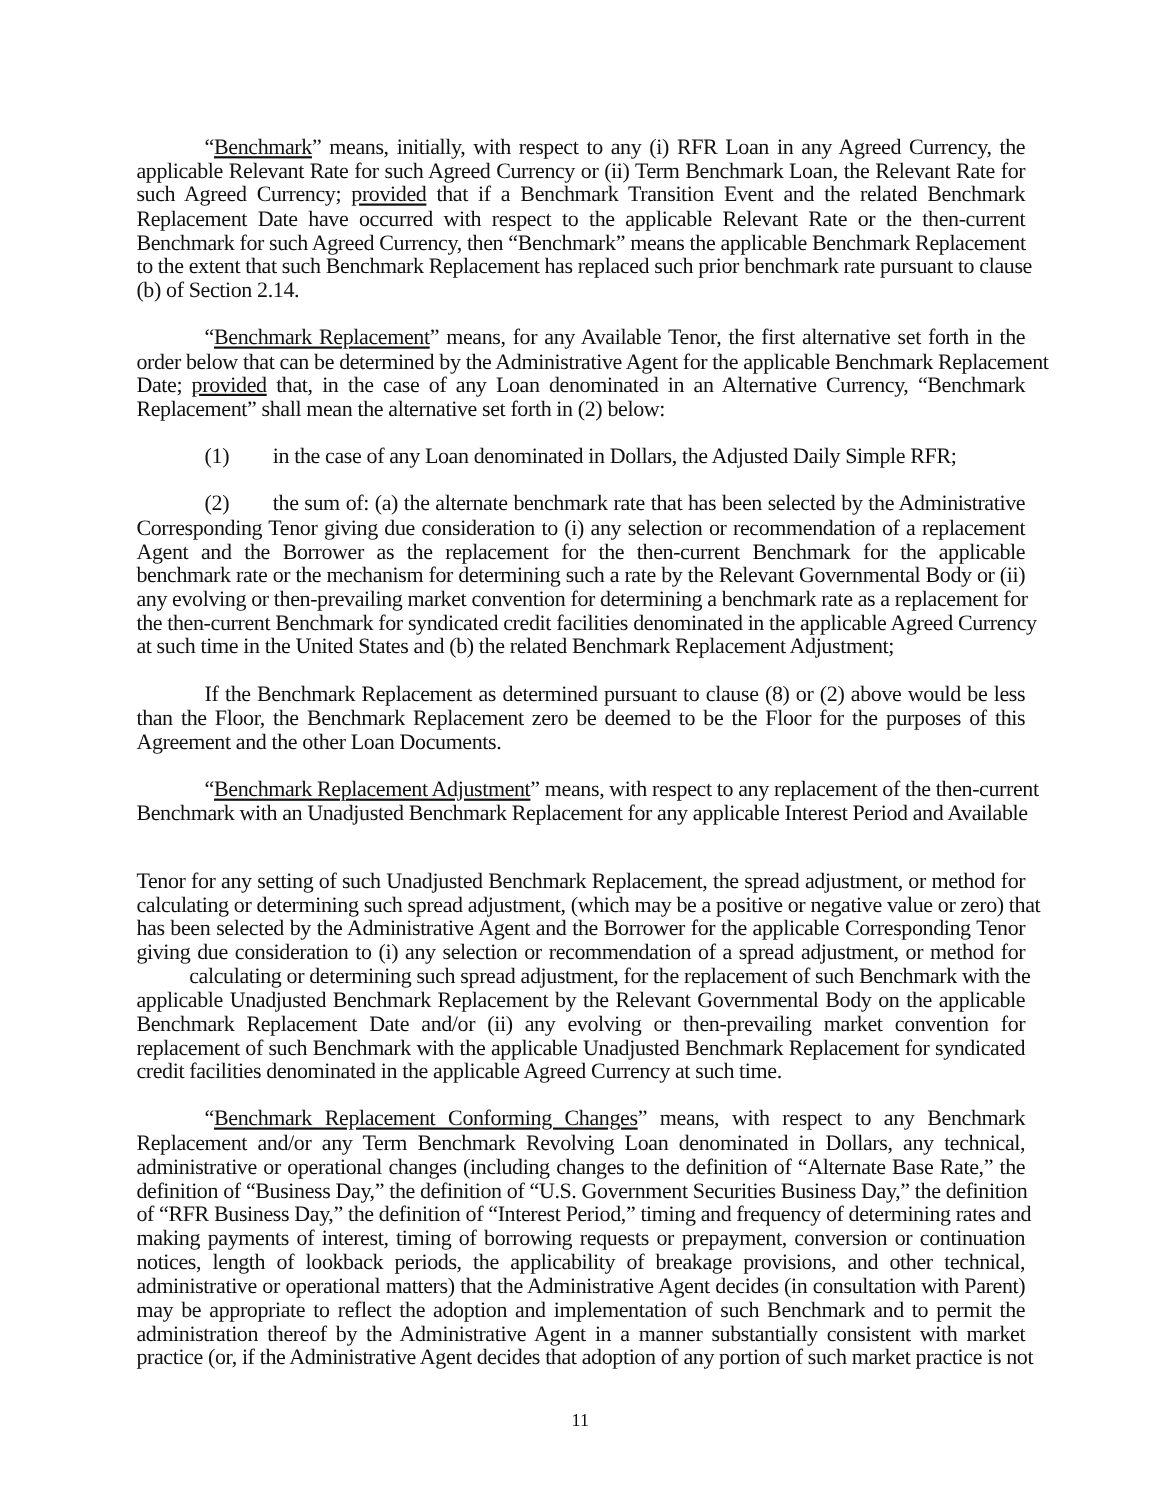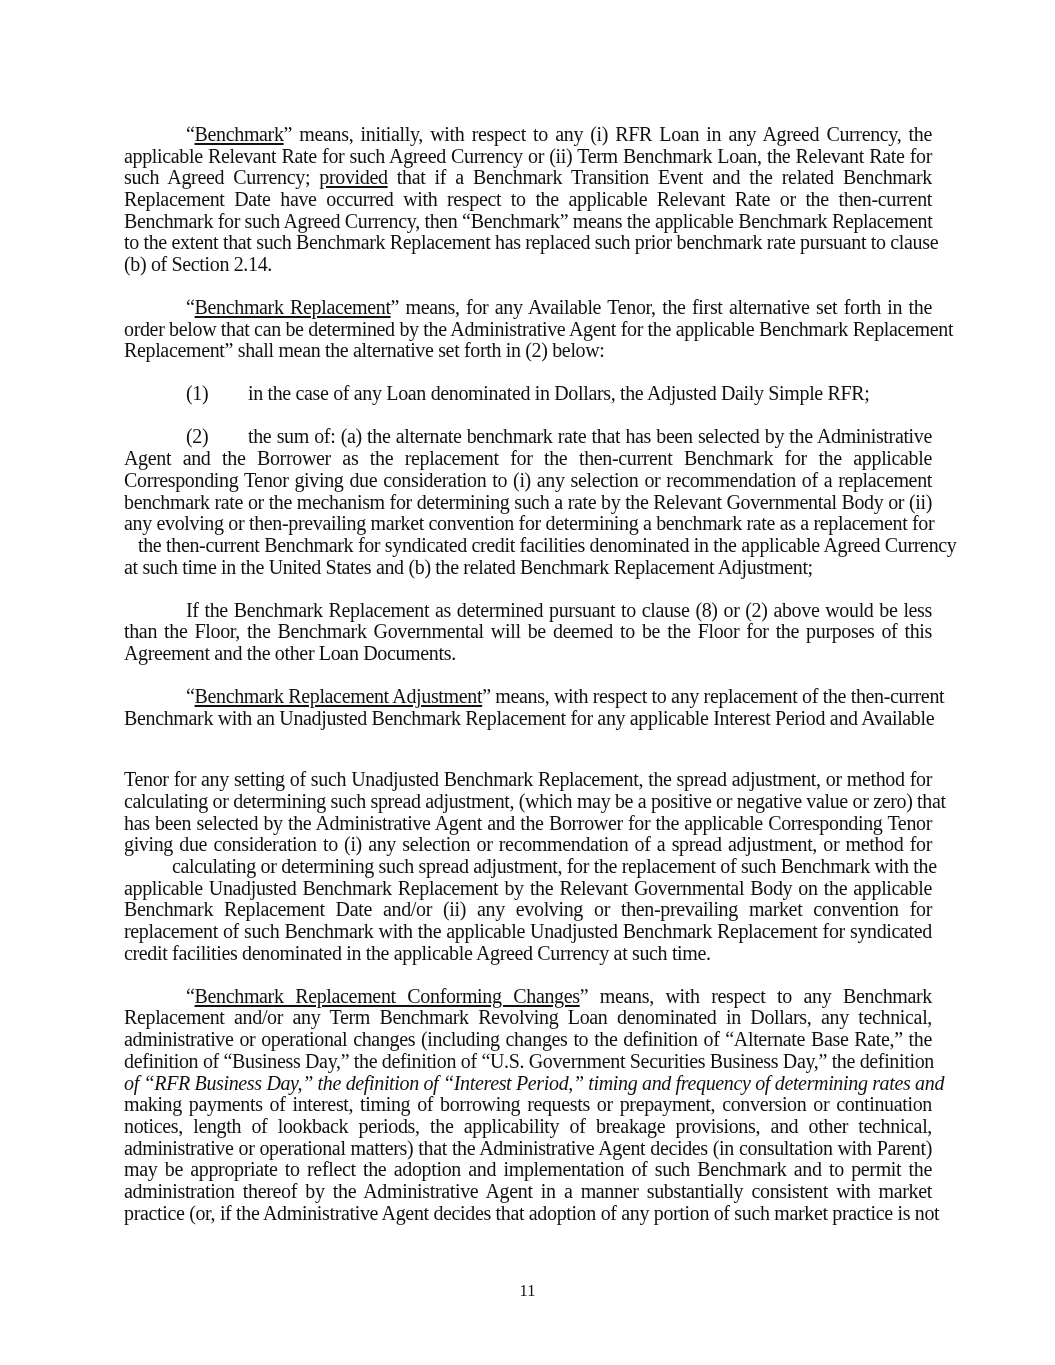--- a/index.html
+++ b/index.html
@@ -35,40 +35,41 @@
     <span class="line" style="white-space: nowrap;"><span>such Agreed Currency; </span><span class="u">provided</span><span> that if a Benchmark Transition Event and the related Benchmark</span></span>
     <span class="line" style="white-space: nowrap;">Replacement Date have occurred with respect to the applicable Relevant Rate or the then-current</span>
     <span class="line" style="white-space: nowrap;">Benchmark for such Agreed Currency, then “Benchmark” means the applicable Benchmark Replacement</span>
     <span class="line" style="white-space: nowrap;">to the extent that such Benchmark Replacement has replaced such prior benchmark rate pursuant to clause</span>
     <span class="line last">(b) of Section 2.14.</span>
   </div>
 
   <div class="para">
     <span class="line indent" style="white-space: nowrap;"><span>“</span><span class="u">Benchmark Replacement</span><span>” means, for any Available Tenor, the first alternative set forth in the</span></span>
     <span class="line" style="white-space: nowrap;">order below that can be determined by the Administrative Agent for the applicable Benchmark Replacement</span>
+    <span class="line" style="white-space: nowrap; word-spacing: 0.00111607px;"><span>Date; </span><span class="u">provided</span><span> that, in the case of any Loan denominated in an Alternative Currency, “Benchmark</span></span>
     <span class="line last">Replacement” shall mean the alternative set forth in (2) below:</span>
   </div>
 
   <div class="para">
     <span class="line last indent"><span class="num">(1)</span><span>in the case of any Loan denominated in Dollars, the Adjusted Daily Simple RFR;</span></span>
   </div>
 
   <div class="para">
     <span class="line indent" style="white-space: nowrap;"><span class="num">(2)</span><span>the sum of: (a) the alternate benchmark rate that has been selected by the Administrative</span></span>
+    <span class="line" style="white-space: nowrap;">Corresponding Tenor giving due consideration to (i) any selection or recommendation of a replacement</span>
     <span class="line" style="white-space: nowrap;">Agent and the Borrower as the replacement for the then-current Benchmark for the applicable</span>
-    <span class="line" style="white-space: nowrap;">Corresponding Tenor giving due consideration to (i) any selection or recommendation of a replacement</span>
     <span class="line" style="white-space: nowrap;">benchmark rate or the mechanism for determining such a rate by the Relevant Governmental Body or (ii)</span>
     <span class="line" style="white-space: nowrap;">any evolving or then-prevailing market convention for determining a benchmark rate as a replacement for</span>
-    <span class="line" style="white-space: nowrap; margin-left: 14px;">the then-current Benchmark for syndicated credit facilities denominated in the applicable Agreed Currency</span>
+    <span class="line" style="white-space: nowrap;">the then-current Benchmark for syndicated credit facilities denominated in the applicable Agreed Currency</span>
     <span class="line last">at such time in the United States and (b) the related Benchmark Replacement Adjustment;</span>
   </div>
 
   <div class="para">
     <span class="line indent" style="white-space: nowrap;">If the Benchmark Replacement as determined pursuant to clause (8) or (2) above would be less</span>
-    <span class="line" style="white-space: nowrap;">than the Floor, the Benchmark Governmental will be deemed to be the Floor for the purposes of this</span>
+    <span class="line" style="white-space: nowrap;">than the Floor, the Benchmark Replacement zero be deemed to be the Floor for the purposes of this</span>
     <span class="line last">Agreement and the other Loan Documents.</span>
   </div>
 
   <div class="para">
     <span class="line indent" style="white-space: nowrap; letter-spacing: -0.350168px;"><span>“</span><span class="u">Benchmark Replacement Adjustment</span><span>” means, with respect to any replacement of the then-current</span></span>
     <span class="line" style="white-space: nowrap;">Benchmark with an Unadjusted Benchmark Replacement for any applicable Interest Period and Available</span>
     <span class="line" style="white-space: nowrap; margin-top: 40px;">Tenor for any setting of such Unadjusted Benchmark Replacement, the spread adjustment, or method for</span>
     <span class="line" style="white-space: nowrap;">calculating or determining such spread adjustment, (which may be a positive or negative value or zero) that</span>
     <span class="line" style="white-space: nowrap;">has been selected by the Administrative Agent and the Borrower for the applicable Corresponding Tenor</span>
     <span class="line" style="white-space: nowrap;">giving due consideration to (i) any selection or recommendation of a spread adjustment, or method for</span>
@@ -77,21 +78,21 @@
     <span class="line" style="white-space: nowrap;">Benchmark Replacement Date and/or (ii) any evolving or then-prevailing market convention for</span>
     <span class="line" style="white-space: nowrap;">replacement of such Benchmark with the applicable Unadjusted Benchmark Replacement for syndicated</span>
     <span class="line last">credit facilities denominated in the applicable Agreed Currency at such time.</span>
   </div>
 
   <div class="para">
     <span class="line indent" style="white-space: nowrap;"><span>“</span><span class="u">Benchmark Replacement Conforming Changes</span><span>” means, with respect to any Benchmark</span></span>
     <span class="line" style="white-space: nowrap;">Replacement and/or any Term Benchmark Revolving Loan denominated in Dollars, any technical,</span>
     <span class="line" style="white-space: nowrap;">administrative or operational changes (including changes to the definition of “Alternate Base Rate,” the</span>
     <span class="line" style="white-space: nowrap;">definition of “Business Day,” the definition of “U.S. Government Securities Business Day,” the definition</span>
-    <span class="line" style="white-space: nowrap; font-style: italic;">of “RFR Business Day,” the definition of “Interest Period,” timing and frequency of determining rates and</span>
+    <span class="line" style="white-space: nowrap;">of “RFR Business Day,” the definition of “Interest Period,” timing and frequency of determining rates and</span>
     <span class="line" style="white-space: nowrap;">making payments of interest, timing of borrowing requests or prepayment, conversion or continuation</span>
     <span class="line" style="white-space: nowrap;">notices, length of lookback periods, the applicability of breakage provisions, and other technical,</span>
     <span class="line" style="white-space: nowrap;">administrative or operational matters) that the Administrative Agent decides (in consultation with Parent)</span>
     <span class="line" style="white-space: nowrap;">may be appropriate to reflect the adoption and implementation of such Benchmark and to permit the</span>
     <span class="line" style="white-space: nowrap;">administration thereof by the Administrative Agent in a manner substantially consistent with market</span>
     <span class="line" style="white-space: nowrap;">practice (or, if the Administrative Agent decides that adoption of any portion of such market practice is not</span>
   </div>
 </div>
 
 <div class="footer">11</div>

